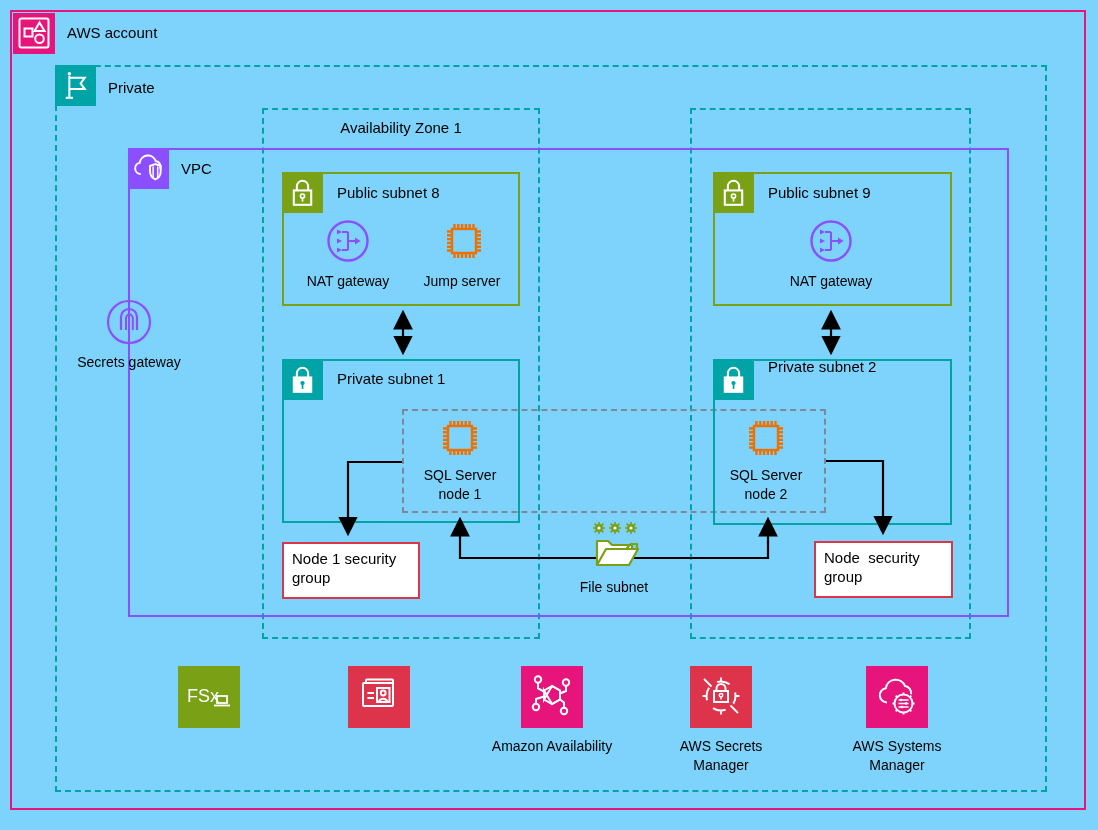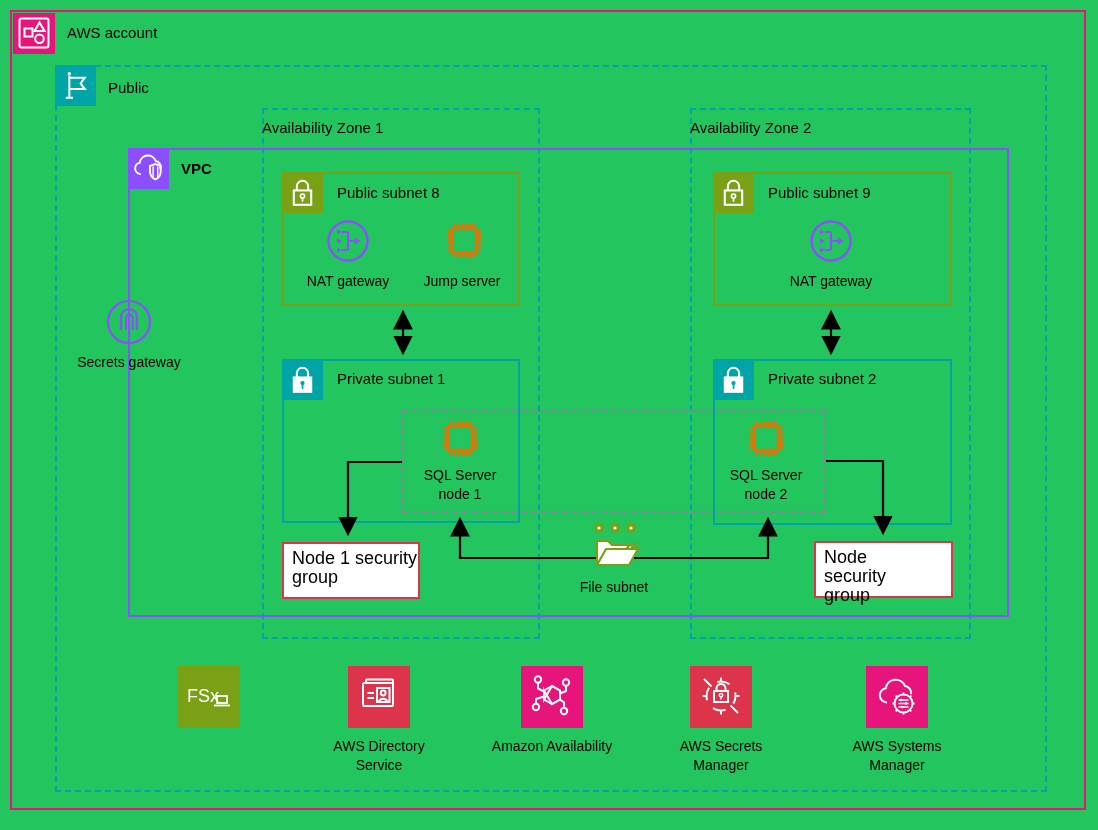--- a/index.html
+++ b/index.html
@@ -1,20 +1,20 @@
 <!DOCTYPE html>
 <html><head>
 <meta charset="utf-8">
 <style>
   * { margin: 0; padding: 0; box-sizing: border-box; }
   html,body { background:#ffffff; }
   #canvas {
     position: relative;
     width: 1098px; height: 830px;
-    background: #22c55e;
+    background: #7dd3fc;
     font-family: "Liberation Sans", sans-serif;
     color: #000;
     overflow: hidden;
   }
   .abs { position: absolute; }
   .box { position: absolute; background: transparent; }
   .lbl { position: absolute; font-size: 15px; white-space: pre-wrap; }
   .cap { position: absolute; font-size: 14px; line-height: 19px; text-align: center; white-space: pre-wrap; }
   .badge { position: absolute; display: flex; align-items: center; justify-content: center; }
 
@@ -26,22 +26,22 @@
   .priv-border    { border: 2px solid #00A4A6; }
   .cluster-border { border: 2px dashed #7D8998; }
   .sg-border      { border: 2px solid #DD344C; background:#fff; }
 
   .bg-pink  { background: #E7157B; }
   .bg-teal  { background: #00A4A6; }
   .bg-purple{ background: #8C4FFF; }
   .bg-green { background: #7AA116; }
   .bg-red   { background: #DD344C; }
 
-  .az-label { position:absolute; font-size:15px; }
-  .sg-text { position:absolute; font-size:18px; line-height:19px; padding:7px 0 0 10px; white-space: pre-wrap; }
+  .az-label { position:absolute; font-size:15px; text-align:center; }
+  .sg-text { position:absolute; font-size:15px; line-height:19px; padding:7px 0 0 10px; white-space: pre-wrap; }
   svg { display:block; }
   .overlay { position:absolute; left:0; top:0; pointer-events:none; }
 </style>
 </head>
 <body>
 
 <div id="canvas">
 
   <div class="box account-border" style="left:10px; top:10px; width:1076px; height:800px;"></div>
   <div class="badge bg-pink" style="left:13px; top:13px; width:42px; height:41px;">
@@ -56,37 +56,36 @@
 
   <div class="box region-border" style="left:55px; top:65px; width:992px; height:727px;"></div>
   <div class="badge bg-teal" style="left:55px; top:65px; width:41px; height:41px;">
     <svg width="41" height="41" viewBox="0 0 40 40" fill="none" stroke="#fff" stroke-width="2">
       <circle cx="14" cy="8.5" r="1.7" fill="#fff" stroke="none"></circle>
       <path d="M14 10.5 V32"></path>
       <path d="M10.5 32 H17.5"></path>
       <path d="M14 12.5 H29 L25 18 L29 23.5 H14"></path>
     </svg>
   </div>
-  <div class="lbl" style="left:108px; top:79px;">Public</div>
+  <div class="lbl" style="left:108px; top:79px;">Private</div>
 
   <div class="box az-border" style="left:262px; top:108px; width:278px; height:531px;"></div>
   <div class="az-label" style="left:262px; top:119px; width:278px;">Availability Zone 1</div>
 
   <div class="box az-border" style="left:690px; top:108px; width:281px; height:531px;"></div>
-  <div class="az-label" style="left:690px; top:119px; width:281px;">Availability Zone 2</div>
 
   <div class="box vpc-border" style="left:128px; top:148px; width:881px; height:469px;"></div>
   <div class="badge bg-purple" style="left:128px; top:148px; width:41px; height:41px;">
     <svg width="41" height="41" viewBox="0 0 40 40" fill="none" stroke="#fff" stroke-width="1.9">
       <path d="M12.5 25.5 a5.6 5.6 0 0 1-1-11.1 A8 8 0 0 1 27 12.7 a5.4 5.4 0 0 1 4.3 7.6"></path>
       <path d="M21.5 17.5 l5.2-1.9 5.2 1.9 v5.3 c0 4-2.2 6.7-5.2 7.9 c-3-1.2-5.2-3.9-5.2-7.9 z"></path>
       <path d="M24.5 18 V29.5 M29 18 V29.5" stroke-width="1.4"></path>
     </svg>
   </div>
-  <div class="lbl" style="left:181px; top:160px;font-weight:bold;">VPC</div>
+  <div class="lbl" style="left:181px; top:160px;">VPC</div>
 
   <div class="abs" style="left:106px; top:299px; width:46px; height:46px;">
     <svg width="46" height="46" viewBox="0 0 46 46" fill="none" stroke="#8C4FFF" stroke-width="2.2">
       <circle cx="23" cy="23" r="21"></circle>
       <path d="M15 31 V18 a8 8 0 0 1 16 0 V31"></path>
       <path d="M20 31 V19 a3.4 3.4 0 0 1 6.8 0 V31" stroke-width="2"></path>
     </svg>
   </div>
   <div class="cap" style="left:56px; top:353px; width:146px;">Secrets gateway</div>
 
@@ -182,21 +181,21 @@
 
   <div class="box priv-border" style="left:713px; top:359px; width:239px; height:166px;"></div>
   <div class="badge bg-teal" style="left:713px; top:359px; width:41px; height:41px;">
     <svg width="41" height="41" viewBox="0 0 40 40" fill="none" stroke="#fff" stroke-width="2">
       <path d="M14.5 18 v-4 a5.5 5.5 0 0 1 11 0 V18"></path>
       <rect x="11.5" y="18" width="17" height="14" fill="#fff"></rect>
       <circle cx="20" cy="23.5" r="2.1" fill="#00A4A6" stroke="none"></circle>
       <rect x="19.2" y="24.8" width="1.7" height="4.4" fill="#00A4A6" stroke="none"></rect>
     </svg>
   </div>
-  <div class="lbl" style="left:768px; top:370px;">Private subnet 2</div>
+  <div class="lbl" style="left:768px; top:358px;">Private subnet 2</div>
 
   <div class="abs" style="left:744px; top:416px;">
     <svg width="44" height="44" viewBox="0 0 44 44" fill="none" stroke="#ED7100" stroke-width="2.4">
       <rect x="10" y="10" width="24" height="24"></rect>
       <path d="M12.5 5 V10 M16.3 5 V10 M20.1 5 V10 M23.9 5 V10 M27.7 5 V10 M31.5 5 V10"></path>
       <path d="M12.5 34 V39 M16.3 34 V39 M20.1 34 V39 M23.9 34 V39 M27.7 34 V39 M31.5 34 V39"></path>
       <path d="M5 12.5 H10 M5 16.3 H10 M5 20.1 H10 M5 23.9 H10 M5 27.7 H10 M5 31.5 H10"></path>
       <path d="M34 12.5 H39 M34 16.3 H39 M34 20.1 H39 M34 23.9 H39 M34 27.7 H39 M34 31.5 H39"></path>
     </svg>
   </div>
@@ -263,22 +262,20 @@
   <div class="badge bg-red" style="left:348px; top:666px; width:62px; height:62px;">
     <svg width="62" height="62" viewBox="0 0 62 62" fill="none" stroke="#fff" stroke-width="2">
       <path d="M18 17 V14.5 a1 1 0 0 1 1-1 H44 a1 1 0 0 1 1 1 V34"></path>
       <rect x="15" y="17" width="30" height="23" rx="1"></rect>
       <path d="M19.5 27 H26 M19.5 32 H26"></path>
       <rect x="29" y="22" width="12.5" height="14"></rect>
       <circle cx="35.2" cy="27" r="2.4"></circle>
       <path d="M30.8 36 a4.6 4.6 0 0 1 8.8 0"></path>
     </svg>
   </div>
-  <div class="cap" style="left:284px; top:737px; width:190px;">AWS Directory
-Service</div>
 
   <div class="badge bg-pink" style="left:521px; top:666px; width:62px; height:62px;">
     <svg width="62" height="62" viewBox="0 0 62 62" fill="none" stroke="#fff" stroke-width="2">
       <polygon points="31,20 39,24.5 39,33.5 31,38 23,24.5 23,33.5"></polygon>
       <polygon points="31,20 23,24.5 23,33.5 31,38 39,33.5 39,24.5"></polygon>
       <circle cx="17" cy="13.5" r="3.2"></circle>
       <circle cx="45" cy="16.5" r="3.2"></circle>
       <circle cx="15" cy="41" r="3.2"></circle>
       <circle cx="43" cy="45" r="3.2"></circle>
       <path d="M17 16.7 V22.5 L23 25.5"></path>

